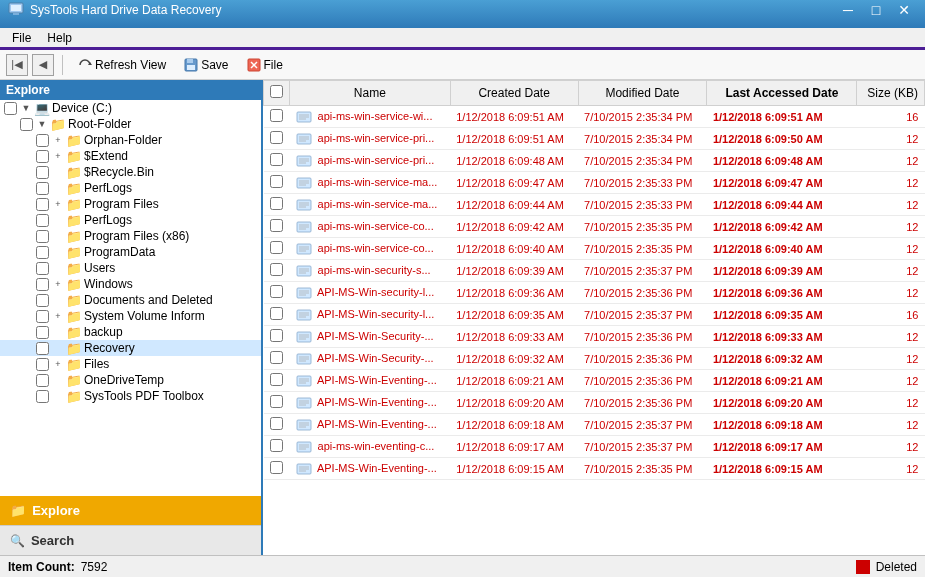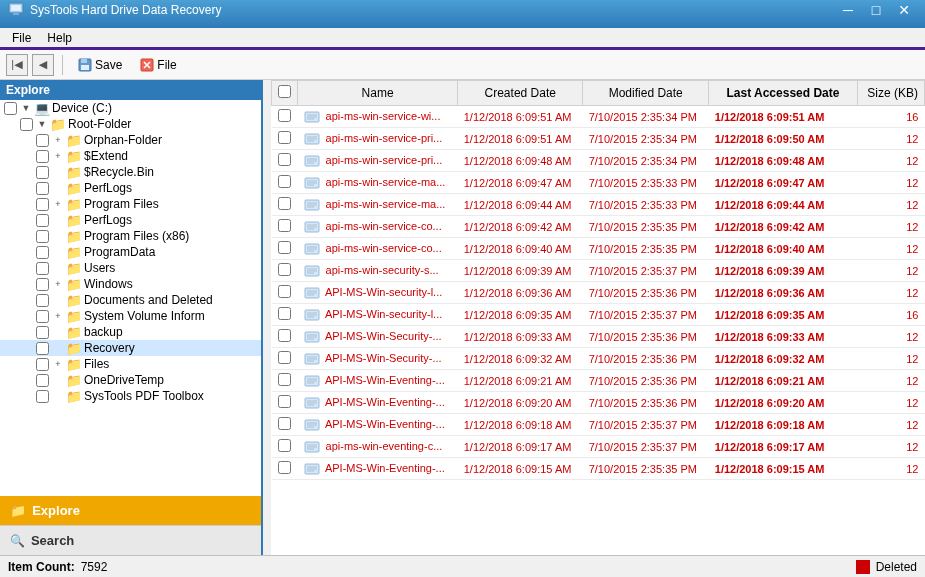--- a/index.html
+++ b/index.html
@@ -42,21 +42,21 @@
     .sidebar-tab.explore { background: #f0a800; color: white; }
     .sidebar-tab.search { background: #e8e8e8; color: #333; border-top: 1px solid #ccc; }
 
     
     .tree-scroll { overflow-y: auto; overflow-x: auto; flex: 1; }
     .tree-scroll::-webkit-scrollbar { width: 12px; height: 12px; }
     .tree-scroll::-webkit-scrollbar-track { background: #f0f0f0; }
     .tree-scroll::-webkit-scrollbar-thumb { background: #c0c0c0; border: 1px solid #aaa; }
 
     
-    .content { flex: 1; background: white; display: flex; flex-direction: column; overflow: hidden; margin-left: 8px; }
+    .content { flex: 1; background: white; display: flex; flex-direction: column; overflow: hidden; }
     .content-table { flex: 1; overflow-y: auto; overflow-x: hidden; }
     .content-table::-webkit-scrollbar { width: 14px; }
     .content-table::-webkit-scrollbar-track { background: #f0f0f0; }
     .content-table::-webkit-scrollbar-thumb { background: #c0c0c0; border: 1px solid #aaa; }
 
     table { width: 100%; border-collapse: collapse; }
     thead { position: sticky; top: 0; background: #f0f0f0; z-index: 1; }
     thead th { border: 1px solid #d0d0d0; padding: 4px 6px; font-size: 12px; font-weight: normal; text-align: center; cursor: pointer; white-space: nowrap; }
     tbody tr { border-bottom: 1px solid #ebebeb; }
     tbody td { padding: 3px 6px; font-size: 11px; white-space: nowrap; overflow: hidden; text-overflow: ellipsis; max-width: 0; }
@@ -98,20 +98,27 @@
 
 <div class="menubar">
   <span class="menu-item">File</span>
   <span class="menu-item">Help</span>
 </div>
 
 <div class="toolbar">
   <button class="nav-btn">|◀</button>
   <button class="nav-btn">◀</button>
   <div class="toolbar-sep"></div>
+  <button class="toolbar-btn">
+    <svg width="14" height="14" viewBox="0 0 14 14">
+        <path d="M2 7 A5 5 0 0 1 12 7" fill="none" stroke="#444" stroke-width="1.5"></path>
+        <polygon points="12,4 14,7 10,7" fill="#444"></polygon>
+      </svg>
+    <span>Refresh View</span>
+  </button>
   <button class="toolbar-btn">
     <svg width="14" height="14" viewBox="0 0 14 14">
         <rect x="1" y="1" width="12" height="12" rx="1" fill="#6699cc" stroke="#4477aa" stroke-width="1"></rect>
         <rect x="3" y="1" width="6" height="4" fill="#aaccee"></rect>
         <rect x="3" y="7" width="8" height="5" fill="#ddeeff"></rect>
       </svg>
     <span>Save</span>
   </button>
   <button class="toolbar-btn">
     <svg width="14" height="14" viewBox="0 0 14 14">

